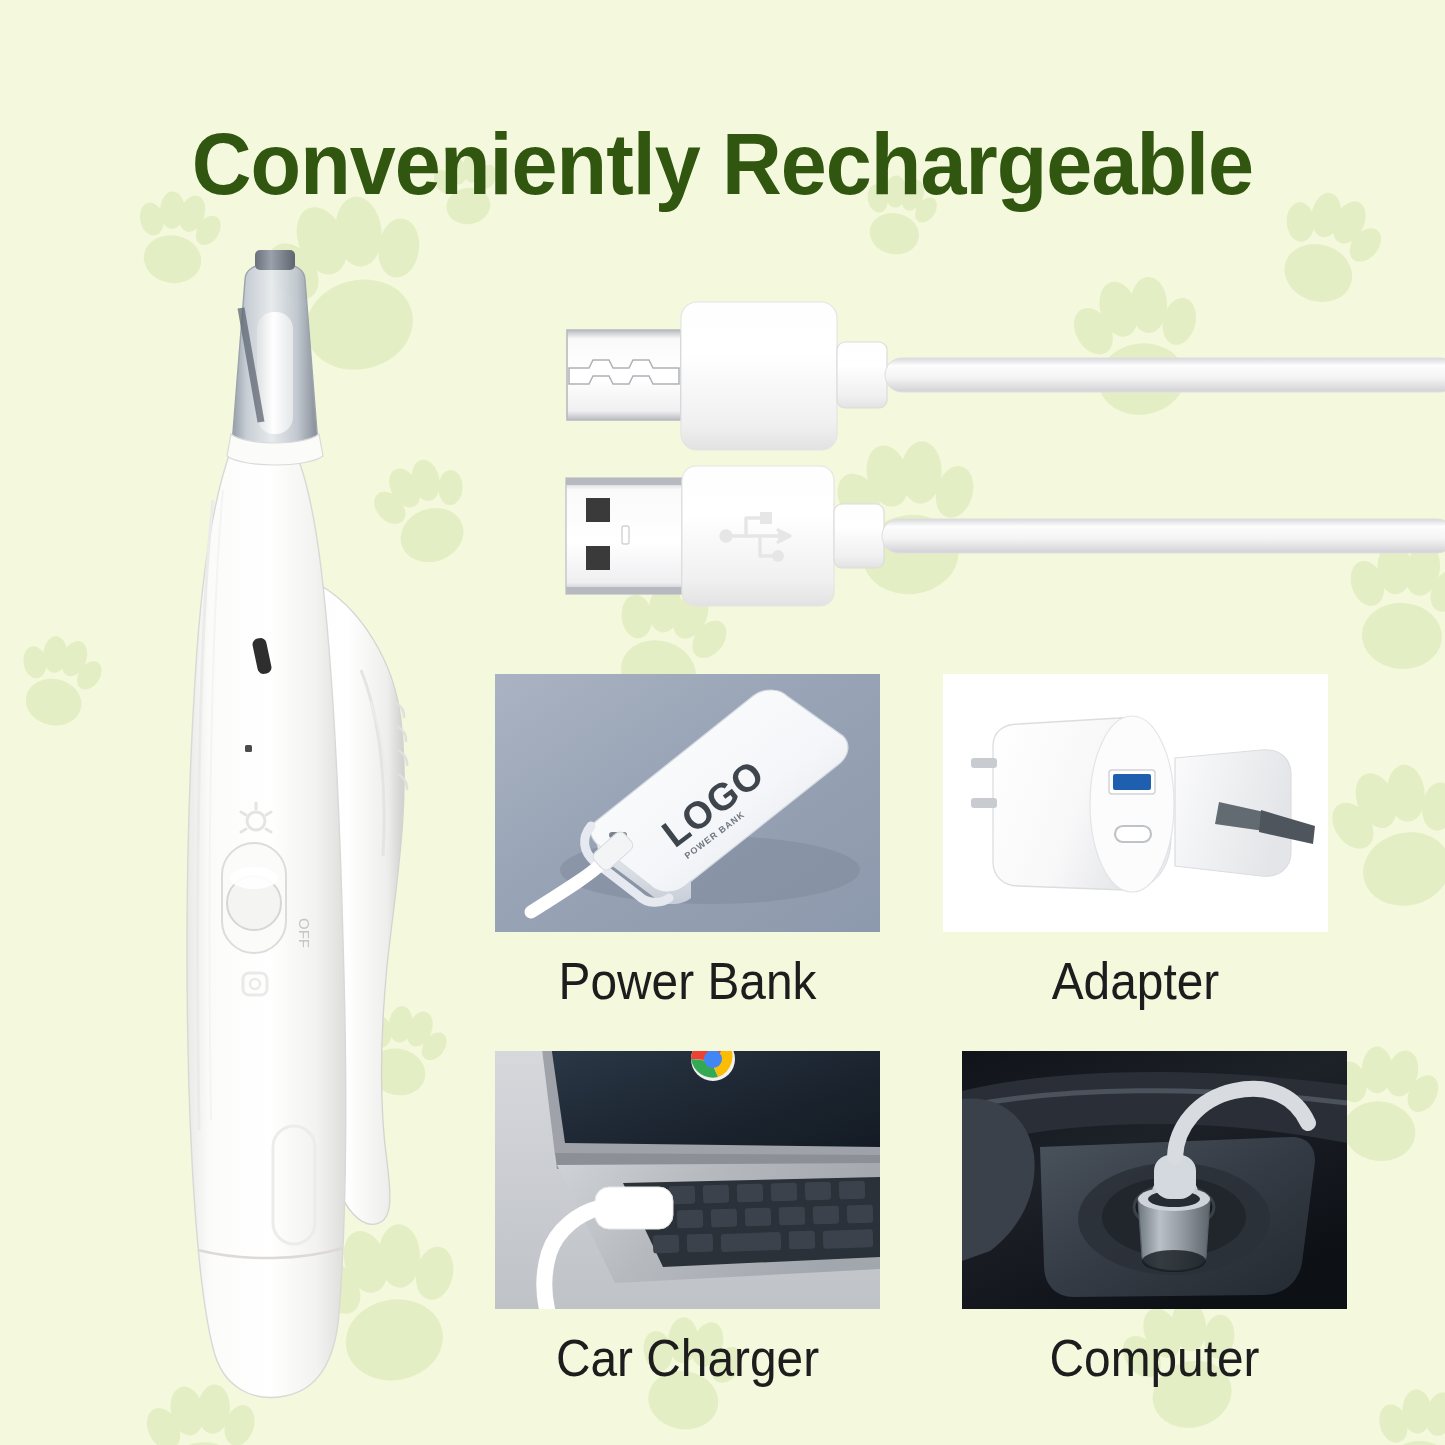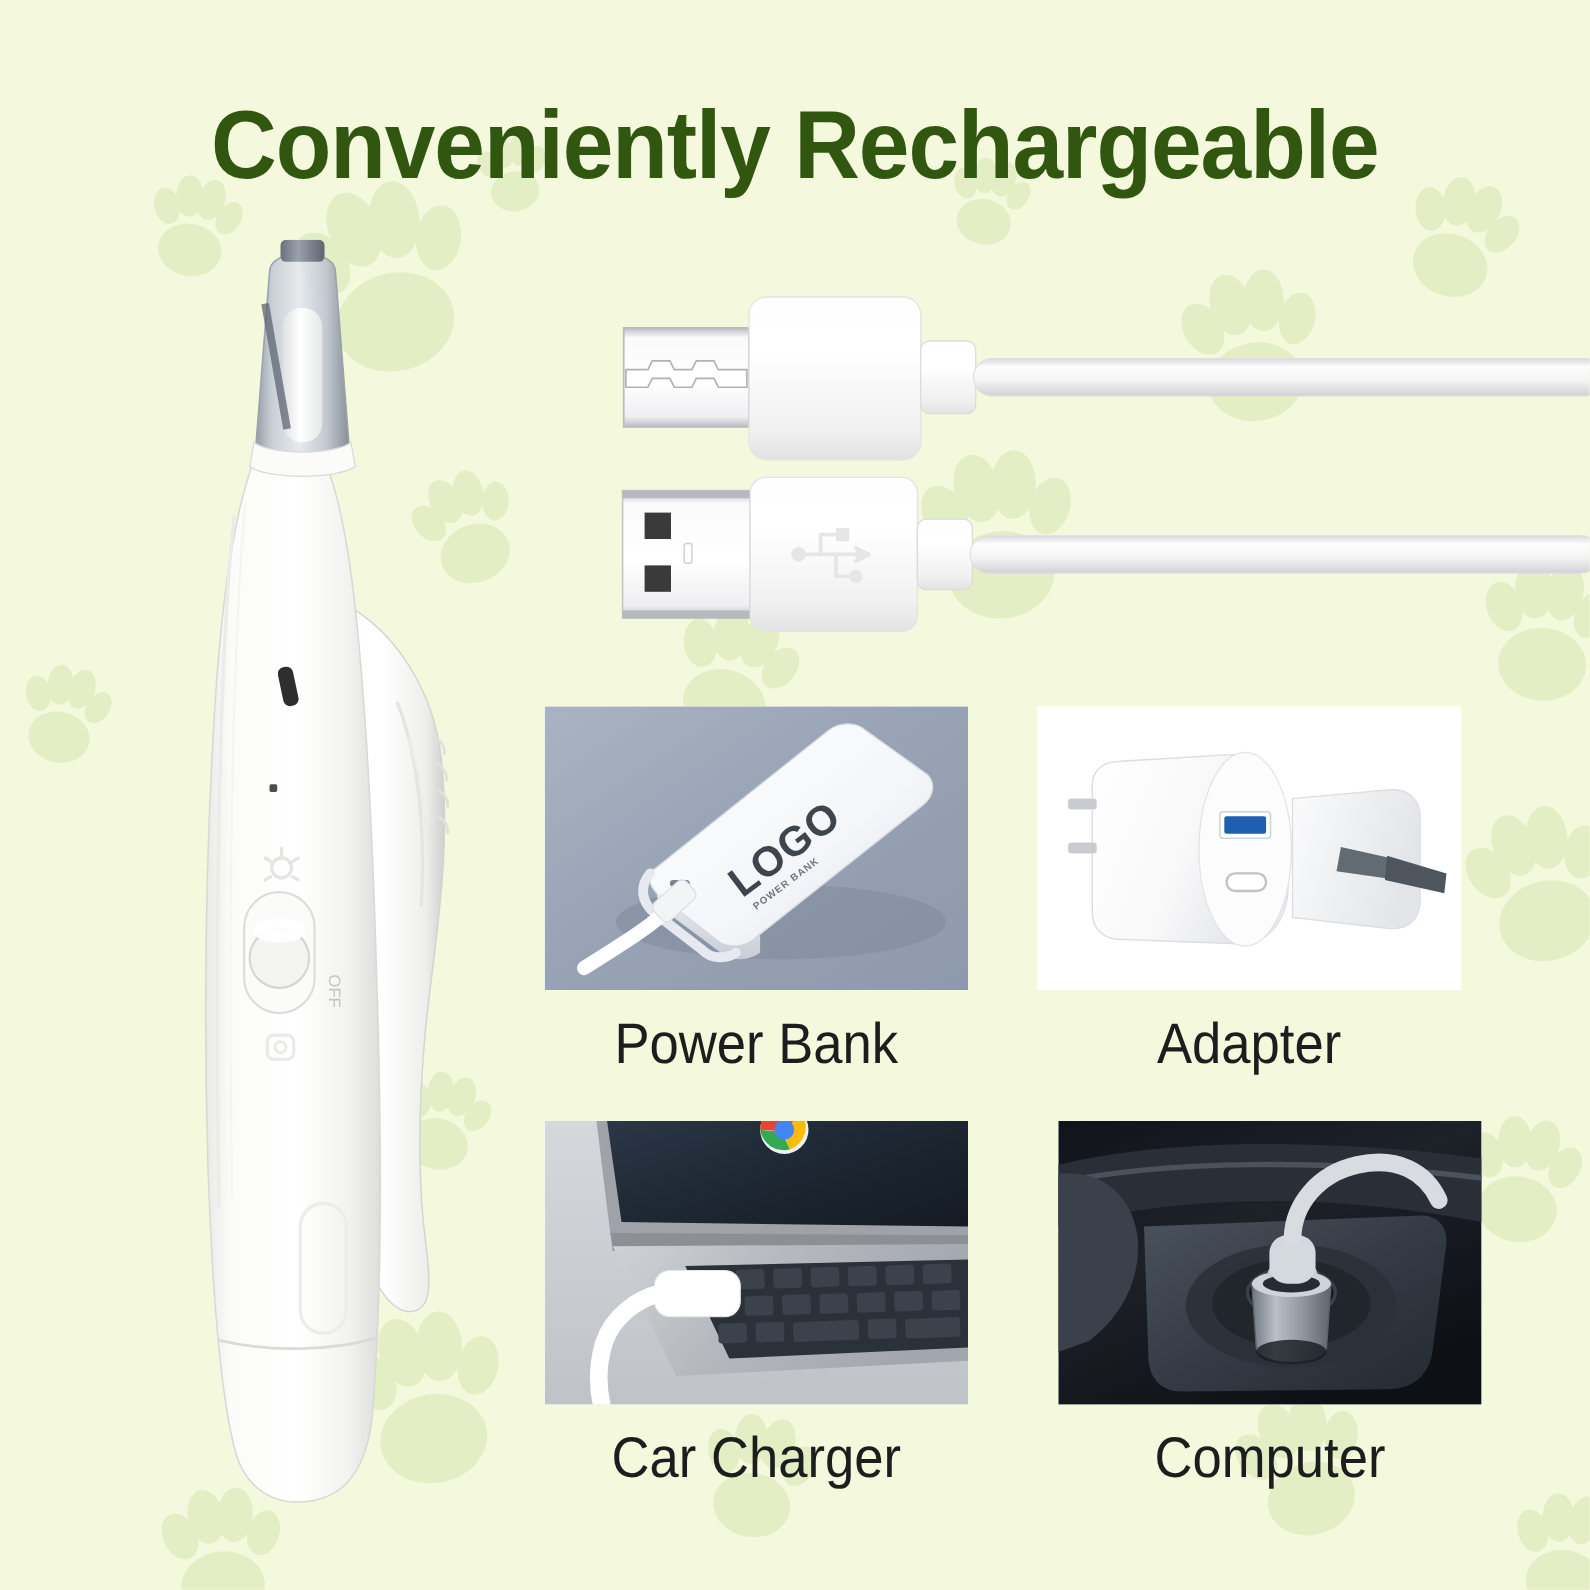--- a/index.html
+++ b/index.html
@@ -3,21 +3,21 @@
 <meta charset="utf-8">
 <style>
   html,body{margin:0;padding:0;}
   body{
     width:1445px;height:1445px;
     background:#f4f8dc;
     font-family:"Liberation Sans", sans-serif;
     overflow:hidden;
     position:relative;
   }
-  #stage{position:absolute;inset:0;overflow:hidden;}
+  #stage{position:absolute;inset:0;overflow:hidden;margin-top:32px;}
 
   
   .paws{position:absolute;inset:0;pointer-events:none;}
 
   
   .title{
     position:absolute;left:0;right:0;top:88px;
     text-align:center;
     font-family:"Liberation Sans", sans-serif;
     font-weight:bold;

